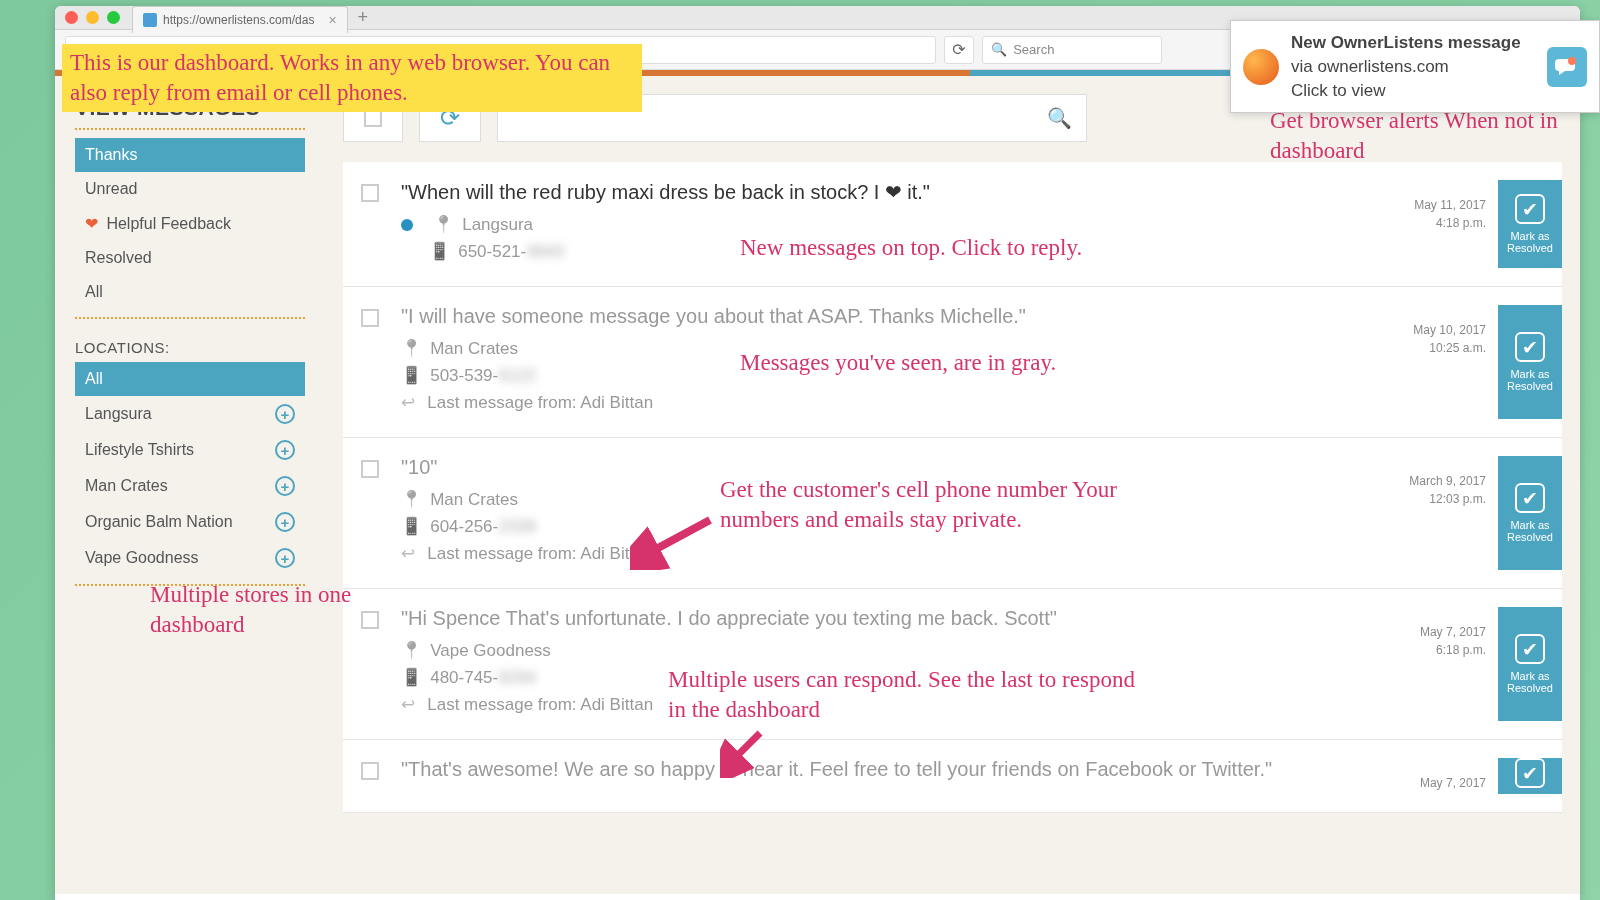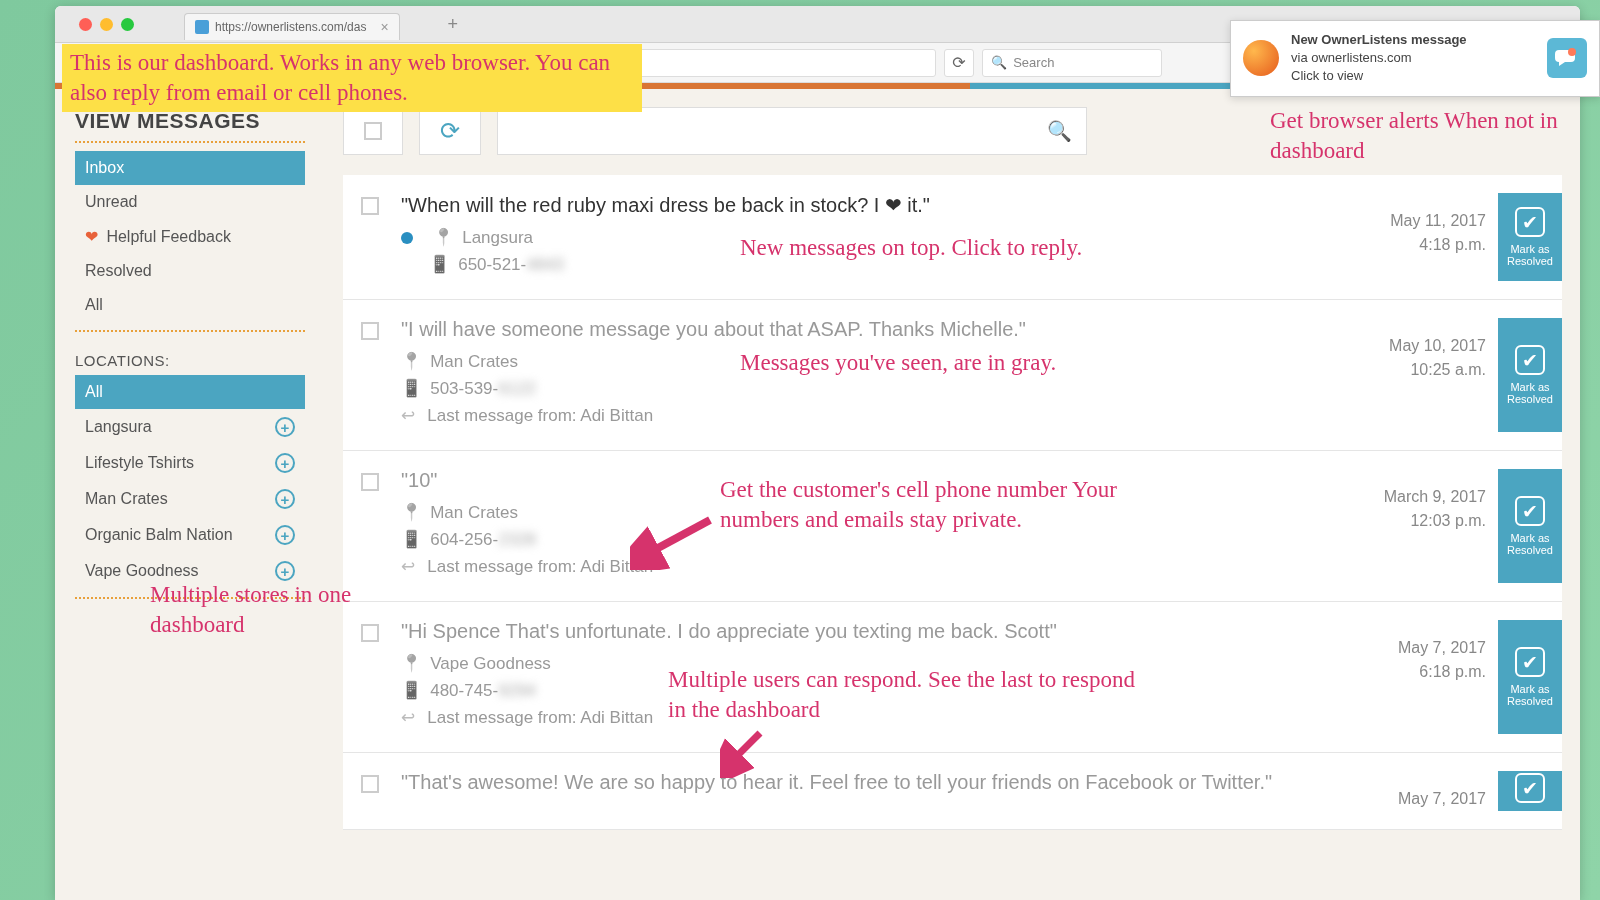--- a/index.html
+++ b/index.html
@@ -13,27 +13,26 @@
 }
 .browser-frame {
   position: absolute;
   top: 6px; left: 55px; right: 20px; bottom: 0;
   background: #fff;
   border-radius: 6px 6px 0 0;
   box-shadow: 0 2px 12px rgba(0,0,0,0.2);
   overflow: hidden;
 }
 .titlebar {
-  height: 37px;
+  height: 24px;
   background: #e8e8e8;
   display: flex;
   align-items: center;
-  padding: 0 24px;
+  padding: 0 10px;
   border-bottom: 1px solid #d0d0d0;
-  gap: 38px;
 }
 .traffic { display: flex; gap: 8px; margin-right: 12px; }
 .dot { width: 13px; height: 13px; border-radius: 50%; }
 .dot.red { background: #ff5f56; }
 .dot.yellow { background: #ffbd2e; }
 .dot.green { background: #27c93f; }
 .tab {
   background: #f5f5f5;
   border: 1px solid #ccc;
   border-bottom: none;
@@ -68,21 +67,21 @@
   background: #fff;
   border: 1px solid #ccc;
   box-shadow: 0 2px 8px rgba(0,0,0,0.15);
   padding: 10px 12px;
   display: flex;
   align-items: center;
   gap: 12px;
   z-index: 100;
 }
 .ff-icon { width: 36px; height: 36px; border-radius: 50%; background: radial-gradient(circle at 30% 30%, #ffb84d, #e55a1b); }
-.notif-text { flex: 1; font-size: 13px; color: #444; line-height: 1.4; }
+.notif-text { flex: 1; font-size: 17px; color: #444; line-height: 1.4; }
 .notif-text .title { font-weight: 600; }
 .notif-app-icon { width: 40px; height: 40px; background: #5cb8d6; border-radius: 6px; display: flex; align-items: center; justify-content: center; color: #fff; }
 .orange-bar { height: 6px; background: linear-gradient(90deg, #d97534 0%, #d97534 60%, #4ba5c1 60%, #4ba5c1 80%, #333 80%); }
 .content {
   display: flex;
   height: calc(100% - 76px);
   background: #f5f2ec;
 }
 .sidebar {
   width: 270px;
@@ -139,21 +138,21 @@
 .msg-check { width: 40px; padding-top: 4px; }
 .msg-body { flex: 1; padding-right: 12px; }
 .msg-quote { font-size: 20px; color: #333; margin-bottom: 10px; }
 .msg-row.read .msg-quote { color: #999; }
 .msg-meta { font-size: 17px; color: #999; display: flex; align-items: center; gap: 8px; margin-bottom: 6px; }
 .unread-dot { width: 12px; height: 12px; background: #2a8fc1; border-radius: 50%; display: inline-block; margin-right: 12px; }
 .pin-icon::before { content: "📍"; filter: grayscale(1); opacity: 0.6; }
 .phone-icon::before { content: "📱"; filter: grayscale(1); opacity: 0.6; }
 .reply-icon::before { content: "↩"; color: #bbb; margin-right: 4px; }
 .blur { filter: blur(4px); color: #aaa; }
-.msg-date { width: 120px; text-align: right; color: #888; font-size: 16px; padding-right: 12px; padding-top: 16px; line-height: 1.5; }
+.msg-date { width: 120px; text-align: right; color: #888; font-size: 12px; padding-right: 12px; padding-top: 16px; line-height: 1.5; }
 .msg-resolve {
   width: 64px; background: #4ba5c1; color: #fff;
   display: flex; flex-direction: column; align-items: center; justify-content: center;
   font-size: 11px; text-align: center; cursor: pointer;
 }
 .check-badge { width: 30px; height: 30px; border: 2.5px solid #fff; border-radius: 6px; display: flex; align-items: center; justify-content: center; font-size: 19px; margin-bottom: 6px; }
 .annotation {
   position: absolute;
   font-family: 'Comic Sans MS', cursive;
   color: #d6336c;
@@ -198,21 +197,21 @@
   </div>
 
   <div class="orange-bar"></div>
 
   <div class="content">
 
     <div class="sidebar">
       <h2>VIEW MESSAGES</h2>
       <div class="dotted"></div>
       <div class="nav-item active">
-          <span>Inbox</span>
+          <span>Thanks</span>
         </div>
       <div class="nav-item">
           <span>Unread</span>
         </div>
       <div class="nav-item">
           <span class="heart">❤</span>
           <span>Helpful Feedback</span>
         </div>
       <div class="nav-item">
           <span>Resolved</span>

